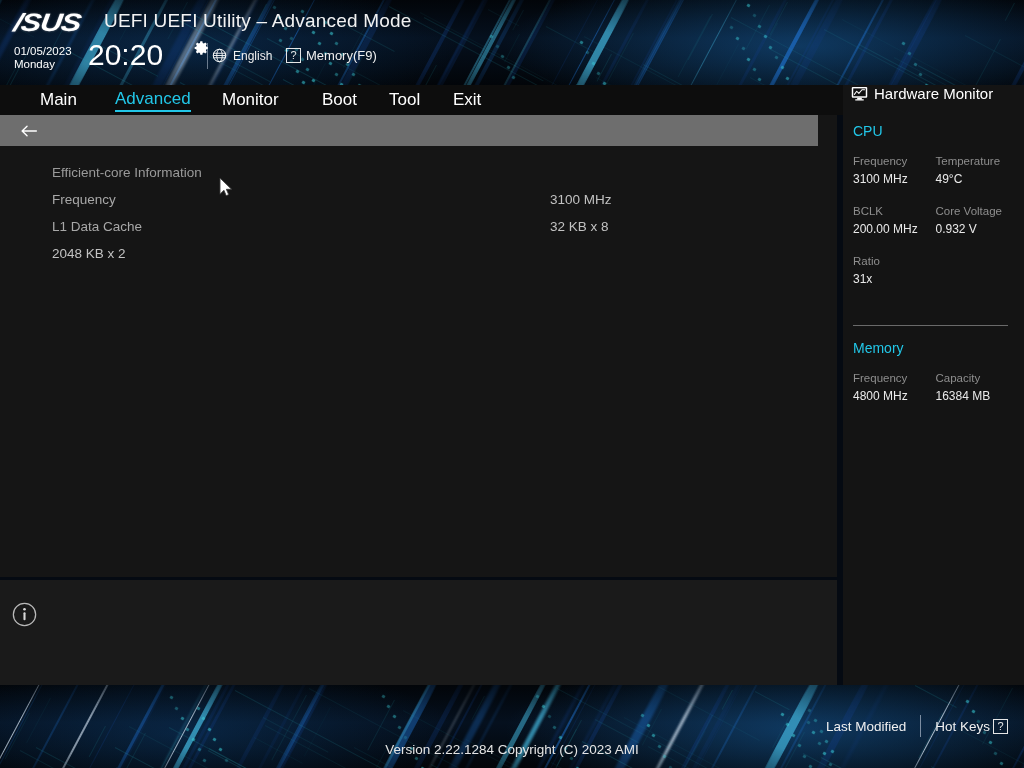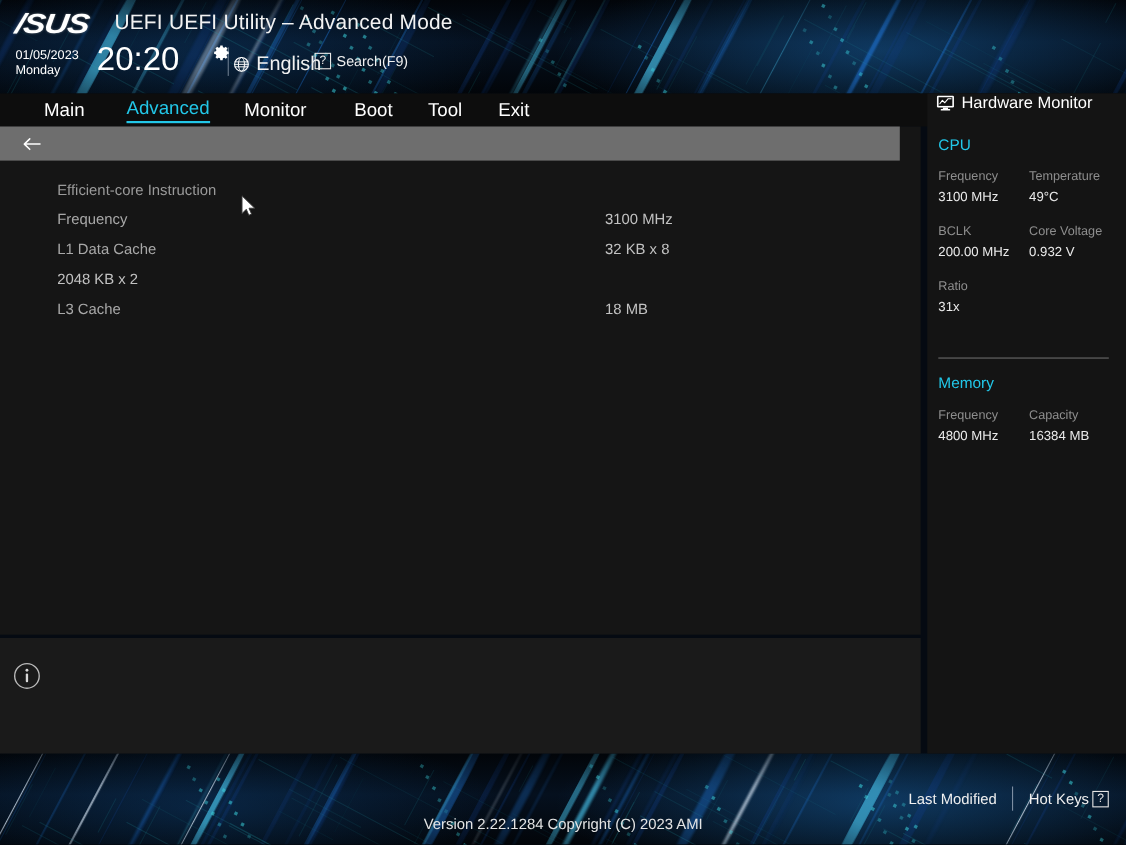--- a/index.html
+++ b/index.html
@@ -70,21 +70,21 @@
   .gear-ic {
     position:absolute; left:194px; top:40px;
     width:16px; height:16px; cursor:pointer;
   }
   .hdr-div {
     position:absolute; left:207px; top:43px; width:1px; height:26px;
     background:rgba(190,200,215,.55);
   }
   .lang-grp { position:absolute; left:212px; top:48px; display:flex; align-items:center; gap:6px; }
   .globe-ic { width:15px; height:15px; display:block; }
-  .lang-txt { font-size:18px; color:#f0f0f0; }
+  .lang-txt { font-size:12px; color:#f0f0f0; }
   .search-grp { position:absolute; left:286px; top:48px; display:flex; align-items:center; gap:5px; }
   .qbox {
     width:15px; height:15px; border:1.4px solid #e6e6e6;
     font-size:11px; line-height:12px; text-align:center; color:#e6e6e6;
   }
   .search-txt { font-size:13px; color:#f0f0f0; }
 
   
   .menubar {
     position:absolute; top:85px; left:0; width:1024px; height:30px;
@@ -520,21 +520,21 @@
       <ellipse cx="12" cy="12" rx="4.4" ry="10" fill="none" stroke="#ffffff" stroke-width="1.4"></ellipse>
       <line x1="2" y1="8.4" x2="22" y2="8.4" stroke="#ffffff" stroke-width="1.4"></line>
       <line x1="2" y1="15.6" x2="22" y2="15.6" stroke="#ffffff" stroke-width="1.4"></line>
       <line x1="2" y1="12" x2="22" y2="12" stroke="#ffffff" stroke-width="1.4"></line>
     </svg>
     <span class="lang-txt">English</span>
   </div>
 
   <div class="search-grp">
     <div class="qbox">?</div>
-    <span class="search-txt">Search(F9)</span>
+    <span class="search-txt">Memory(F9)</span>
   </div>
 </div>
 
 <div class="menubar" id="menubar">
     <div class="mtab" style="position: absolute; left: 40px;">Main</div>
     <div class="mtab active" style="position: absolute; left: 115px;">Advanced</div>
     <div class="mtab" style="position: absolute; left: 222px;">Monitor</div>
     <div class="mtab" style="position: absolute; left: 322px;">Boot</div>
     <div class="mtab" style="position: absolute; left: 389px;">Tool</div>
     <div class="mtab" style="position: absolute; left: 453px;">Exit</div>
@@ -542,36 +542,32 @@
 
 <div class="main-panel">
   <div class="breadcrumb">
     <svg class="back-arrow" viewBox="0 0 22 16">
       <path d="M8.6 2.2L2.6 8l6 5.8M2.8 8H20" fill="none" stroke="#ffffff" stroke-width="1.7" stroke-linecap="round" stroke-linejoin="round"></path>
     </svg>
   </div>
 
   <div class="rows" id="rows">
       <div class="row section">
-        <span class="lbl">Efficient-core Instruction</span>
+        <span class="lbl">Efficient-core Information</span>
       </div>
       <div class="row">
         <span class="lbl">Frequency</span>
         <span class="val">3100 MHz</span>
       </div>
       <div class="row">
         <span class="lbl">L1 Data Cache</span>
         <span class="val">32 KB x 8</span>
       </div>
       <div class="row">
         <span class="val">2048 KB x 2</span>
-      </div>
-      <div class="row">
-        <span class="lbl">L3 Cache</span>
-        <span class="val">18 MB</span>
       </div>
     </div>
 </div>
 
 <div class="help-panel">
   <svg class="info-ic" viewBox="0 0 26 26">
     <circle cx="13" cy="13" r="11.6" fill="none" stroke="#b9b9b9" stroke-width="1.3"></circle>
     <circle cx="13" cy="7.6" r="1.35" fill="#d8d8d8"></circle>
     <rect x="11.9" y="10.6" width="2.2" height="8.4" rx="1" fill="#d8d8d8"></rect>
   </svg>

